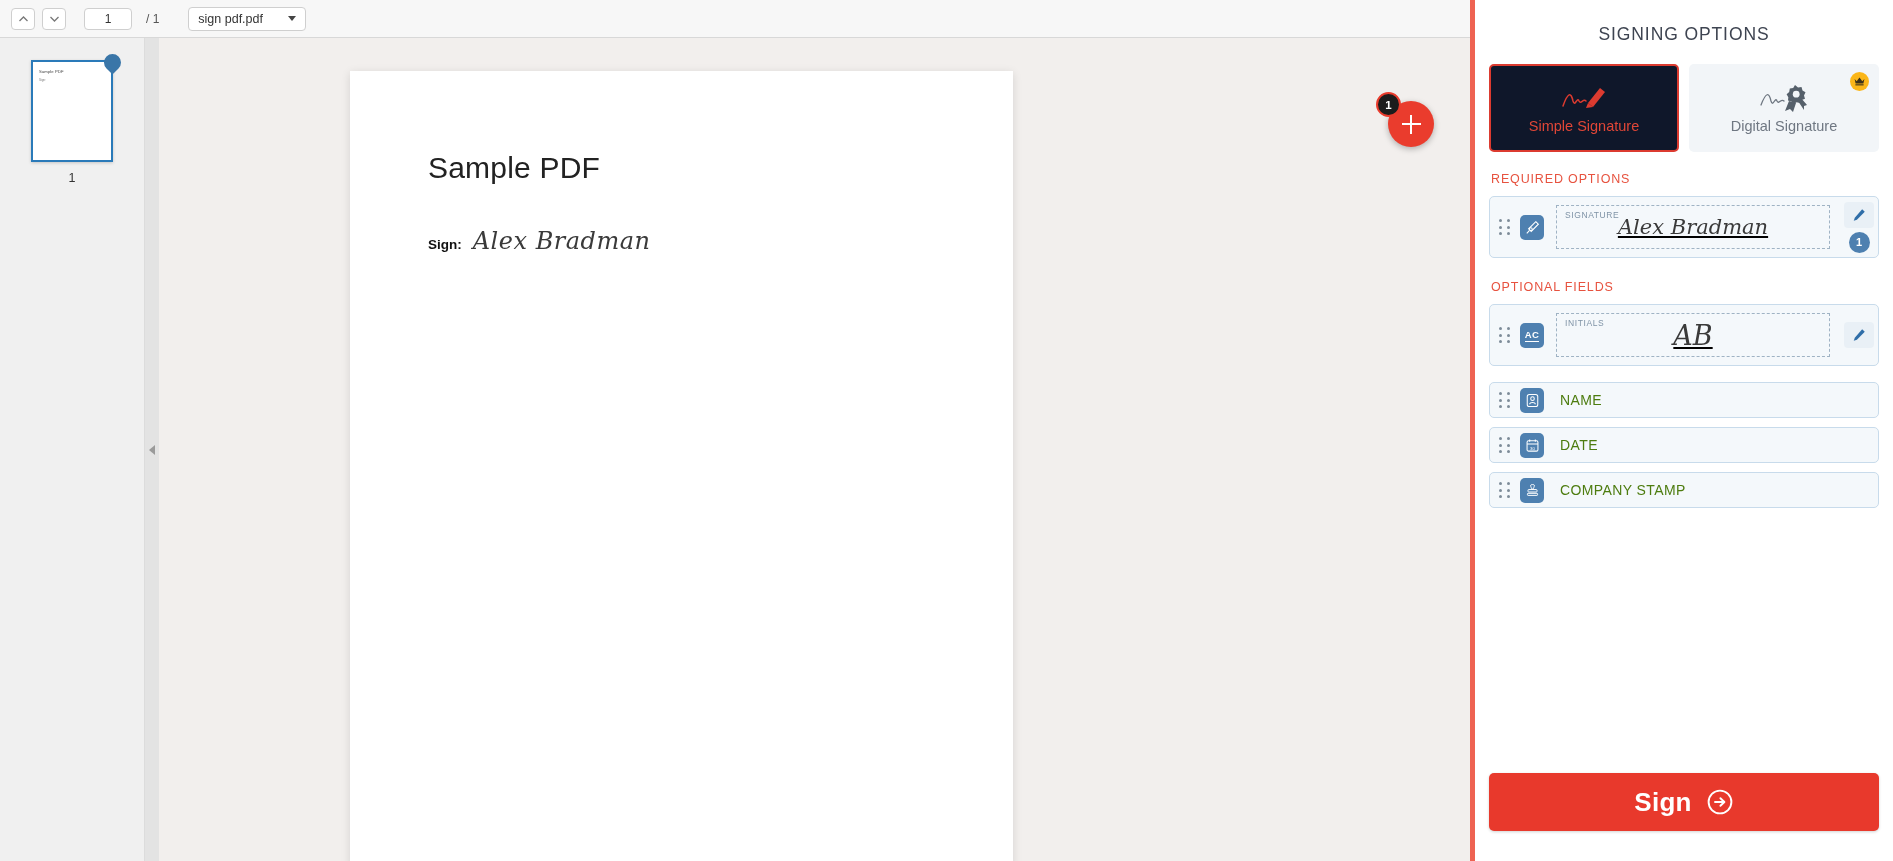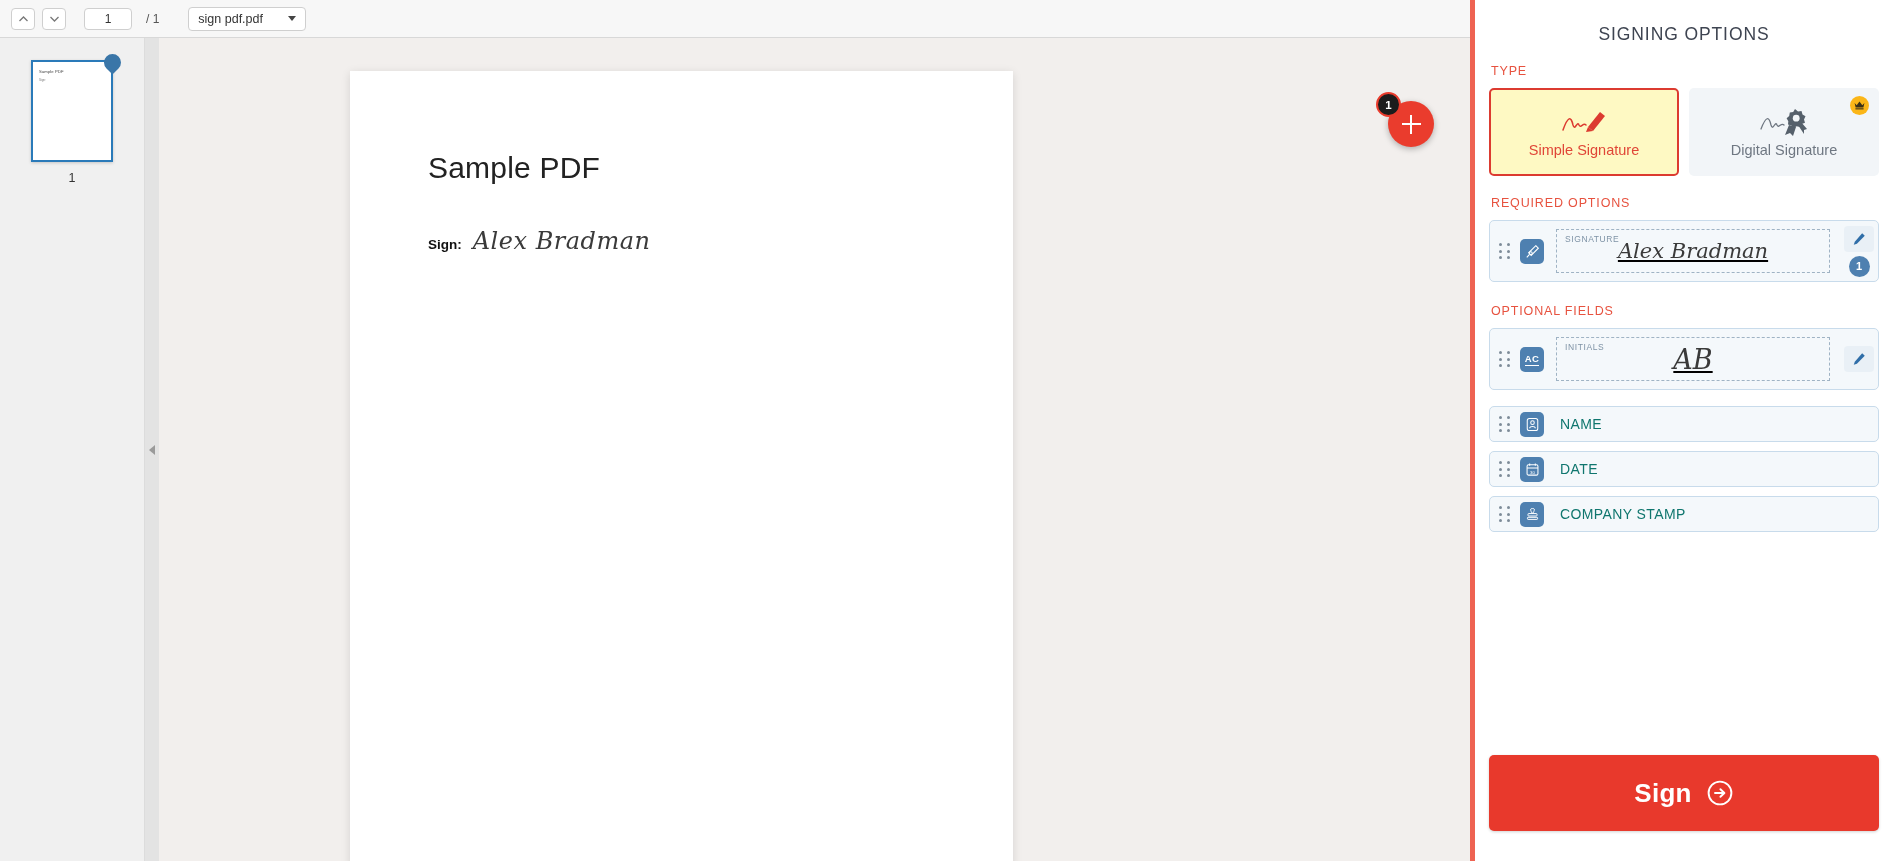--- a/index.html
+++ b/index.html
@@ -82,21 +82,21 @@
                  color: #3e4451; padding: 20px 0 19px; }
   .sec-label { font-size: 12.5px; letter-spacing: .85px; color: #e7523f;
                padding: 0 0 10px 2px; }
   .sec-label.tight { padding-top: 6px; }
 
   .type-row { display: flex; gap: 10px; margin-bottom: 20px; }
   .type-card { flex: 1; height: 88px; border-radius: 5px; background: #f2f5f8;
                display: flex; flex-direction: column; align-items: center;
                justify-content: center; gap: 6px; cursor: pointer; position: relative;
                border: 2px solid transparent; }
-  .type-card.sel { border-color: #dc3b30; background: #fef9c3; }
+  .type-card.sel { border-color: #dc3b30; background: #0f172a; }
   .type-label { font-size: 14.5px; }
   .type-card.sel .type-label { color: #e04637; }
   .type-card .type-label { color: #6f7782; }
   .crown { position: absolute; top: 6px; right: 8px; width: 19px; height: 19px;
            border-radius: 50%; background: #fbb618; display: flex;
            align-items: center; justify-content: center; }
 
   .field-row { display: flex; align-items: stretch; background: #f4f8fb;
                border: 1px solid #c8dbeb; border-radius: 5px; margin-bottom: 9px;
                min-height: 36px; position: relative; cursor: pointer; }
@@ -104,42 +104,42 @@
   .grip { width: 30px; display: flex; align-items: center; justify-content: center;
           cursor: grab; }
   .grip-dots { display: grid; grid-template-columns: 4px 4px; grid-gap: 3.5px; }
   .grip-dots span { width: 3px; height: 3px; background: #7e8c99; border-radius: 50%;
                     display: block; }
   .ficon { width: 24px; height: 25px; border-radius: 5px; background: #4e80b0;
            display: flex; align-items: center; justify-content: center;
            align-self: center; flex: 0 0 auto; }
   .ficon-txt { color: #fff; font-size: 9.5px; font-weight: bold; letter-spacing: .4px;
                border-bottom: 1.6px solid #fff; line-height: 11px; padding-bottom: 1px; }
-  .flabel { font-size: 14px; color: #0f766e; margin-left: 16px; align-self: center;
+  .flabel { font-size: 14px; color: #4d7c0f; margin-left: 16px; align-self: center;
             letter-spacing: .4px; }
 
   .dashbox { flex: 1; margin: 8px 10px 8px 12px; border: 1.4px dashed #9fb3c4;
              position: relative; display: flex; align-items: center;
              justify-content: center; text-decoration: underline; }
   .dashbox-lbl { position: absolute; top: 4px; left: 8px; font-size: 8.5px;
                  letter-spacing: .6px; color: #7f93a6; }
   .dash-sign { font-size: 21px; }
   .dash-init { font-size: 27px; }
 
   .actions { width: 38px; display: flex; flex-direction: column;
              align-items: center; justify-content: center; gap: 4px;
              padding: 4px 0; flex: 0 0 auto; }
   .pencil-btn { width: 30px; height: 26px; border-radius: 4px; background: #e9f0f6;
                 display: flex; align-items: center; justify-content: center;
                 cursor: pointer; }
   .cnt-badge { width: 21px; height: 21px; border-radius: 50%; background: #4e80b0;
                color: #fff; font-size: 11px; display: flex; align-items: center;
                justify-content: center; font-weight: bold; }
 
-  .sign-btn { margin-top: auto; margin-bottom: 26px; height: 76px; background: #e8392c;
+  .sign-btn { margin-top: auto; margin-bottom: 26px; height: 58px; background: #e8392c;
               border-radius: 5px; display: flex; align-items: center;
               justify-content: center; gap: 14px; cursor: pointer;
               box-shadow: 0 1px 3px rgba(0,0,0,.18); }
   .sign-btn span { color: #fff; font-size: 26px; font-weight: bold; letter-spacing: .3px; }
 </style>
 </head>
 <body>
 
 <div class="app">
 
@@ -197,21 +197,20 @@
       </div>
     </div>
   </div>
 
   <div class="red-divider"></div>
 
   <div class="panel">
 
     <div class="panel-title">SIGNING OPTIONS</div>
 
-    <div class="sec-label">TYPE</div>
 
     <div class="type-row">
 
       <div class="type-card sel">
         <svg width="48" height="30" viewBox="0 0 48 30">
           <path d="M3,24 C8,10 11,10 13,19 C15,26 17,14 19,19 C21,23 23,16 26,19" fill="none" stroke="#dc3b30" stroke-width="1.5" stroke-linecap="round"></path>
           <path d="M28,21 L40,6 L45,10 L33,25 Z" fill="#dc3b30"></path>
           <path d="M28,21 L33,25 L26,26 Z" fill="#dc3b30"></path>
         </svg>
         <div class="type-label">Simple Signature</div>

